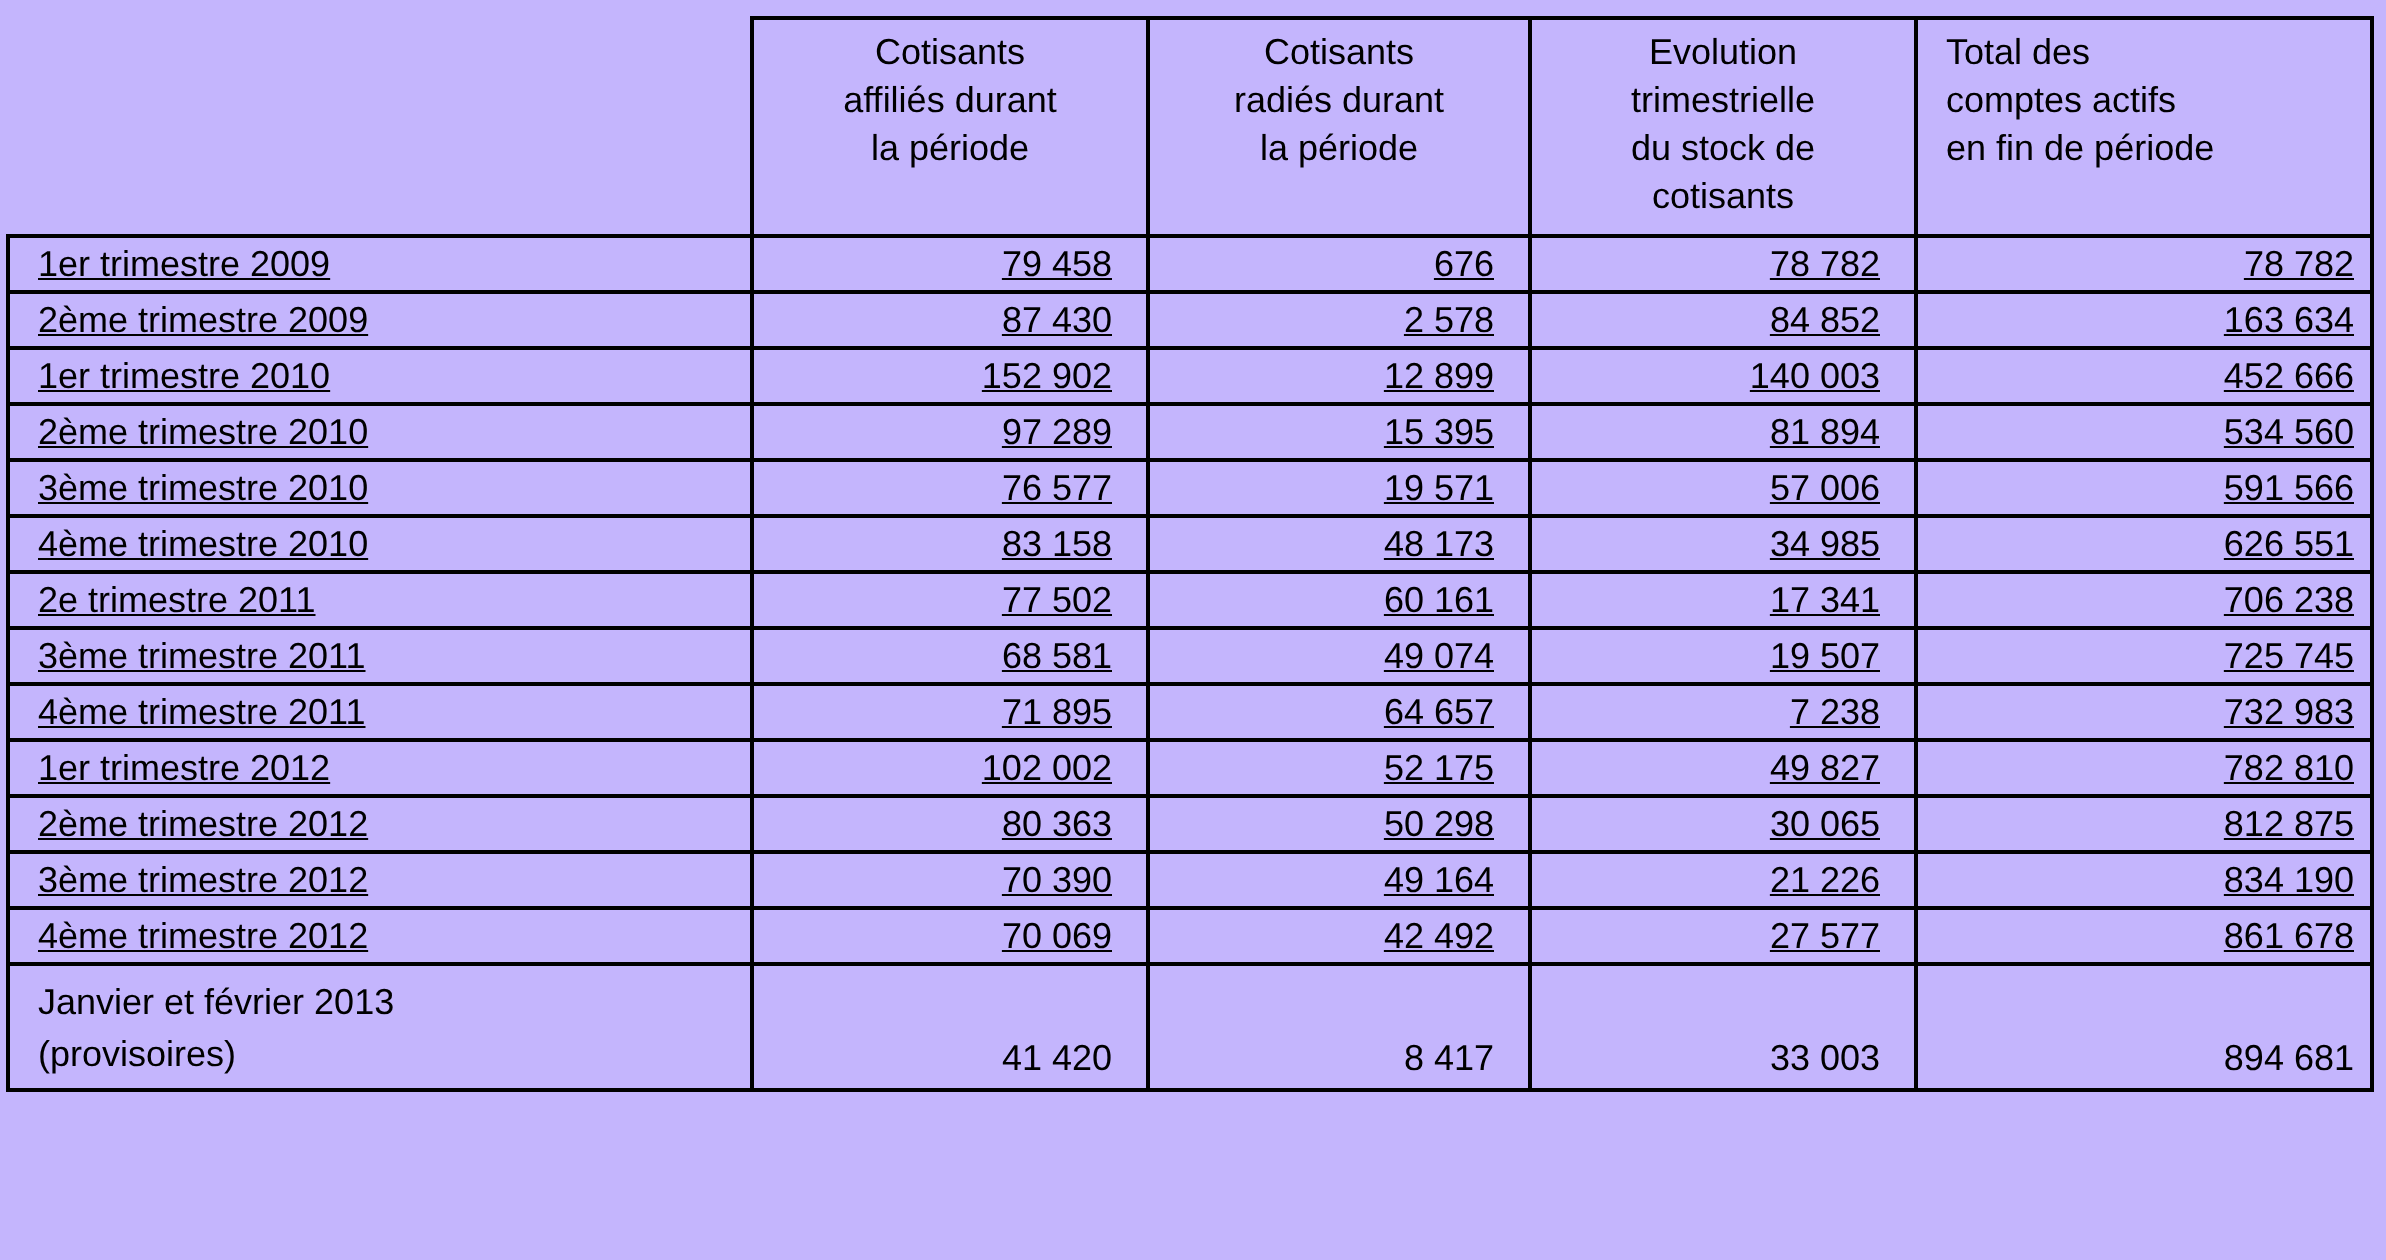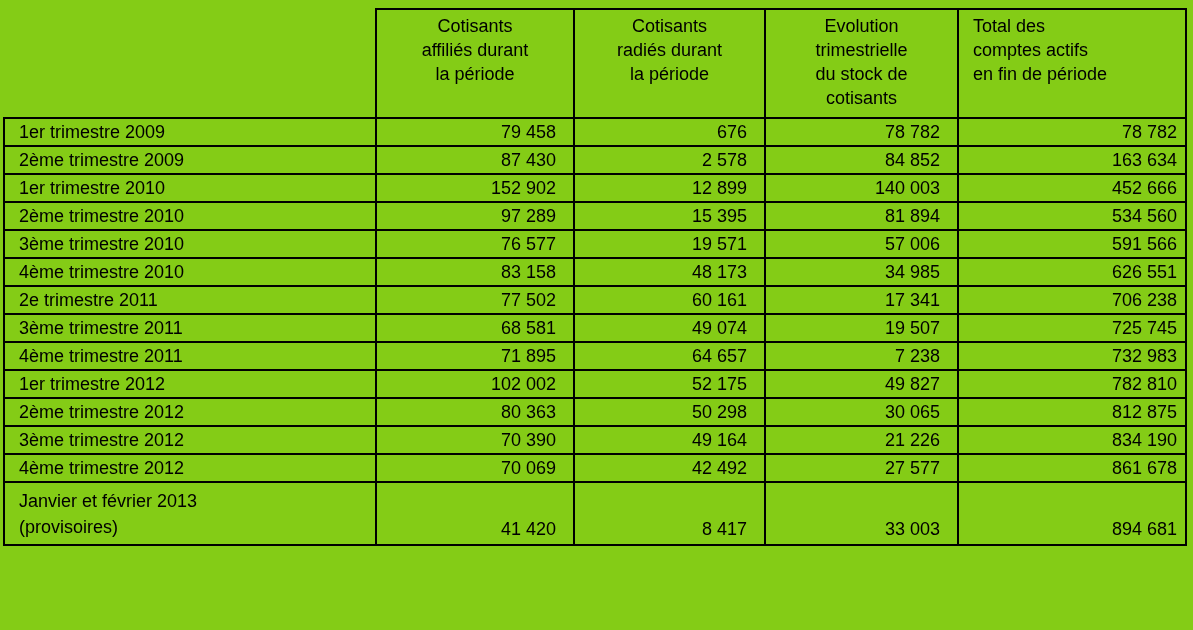--- a/index.html
+++ b/index.html
@@ -1,21 +1,21 @@
 <!DOCTYPE html>
 <html><head>
 <meta charset="utf-8">
 <style>
   html, body { margin: 0; padding: 0; }
   body { background: #ffffff; }
   .page {
     position: relative;
     width: 1193px;
     height: 630px;
-    background: #84cc16;
+    background: #c4b5fd;
     overflow: hidden;
   }
   table.data-table {
     position: absolute;
     left: 3px;
     top: 8px;
     width: 1182px;
     border-collapse: collapse;
     table-layout: fixed;
   }
@@ -38,21 +38,21 @@
   .data-table th.corner {
     border-top: none;
     border-left: none;
   }
   .data-table th.left-head {
     text-align: left;
     padding-left: 14px;
     margin-left: 48px;
   }
   tr.header-row { height: 109px; }
-  tr.data-row { height: 28px; }
+  tr.data-row { height: 28px; text-decoration: underline; }
   tr.last-row { height: 63px; }
   td.lbl {
     text-align: left;
     padding-left: 14px;
     white-space: pre-line;
     line-height: 26px;
     vertical-align: middle;
   }
   td.num {
     text-align: right;

